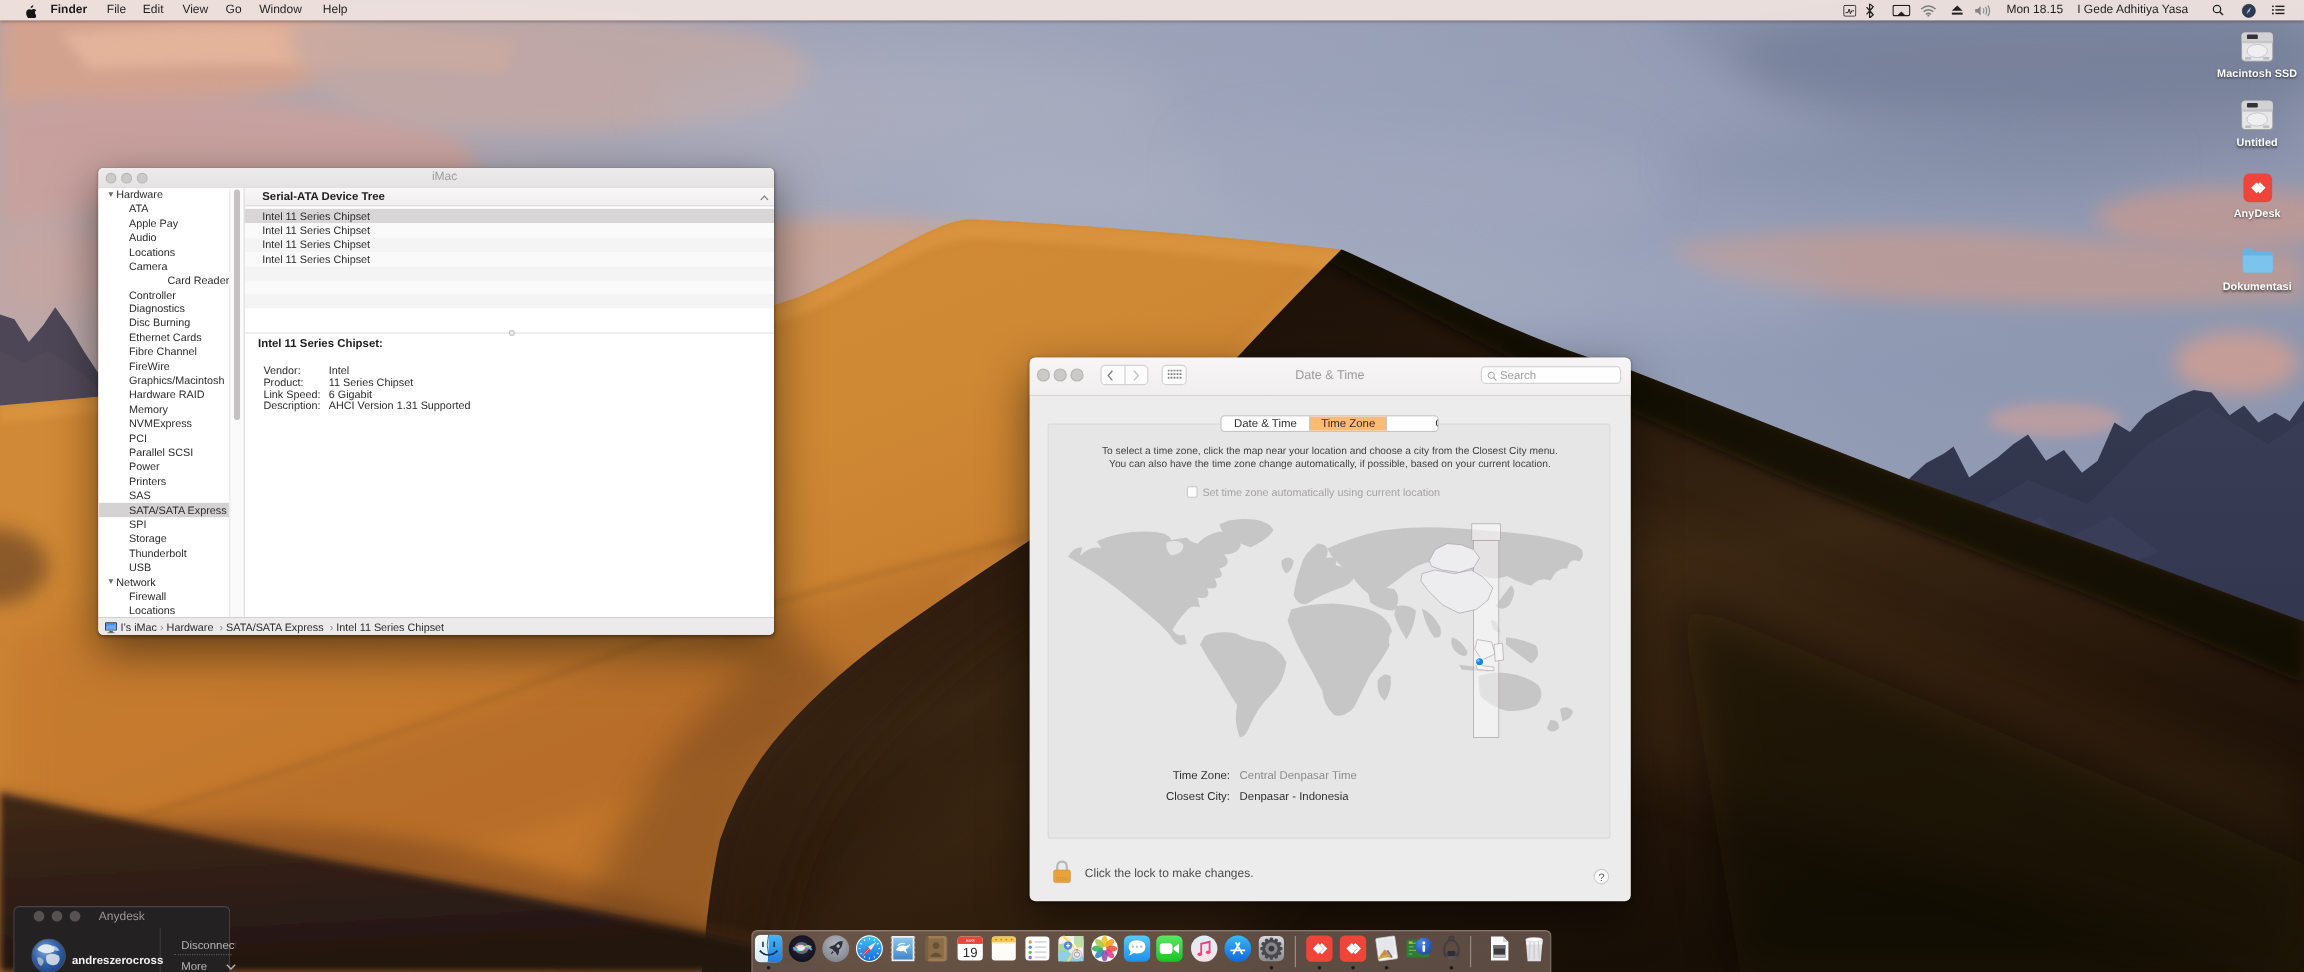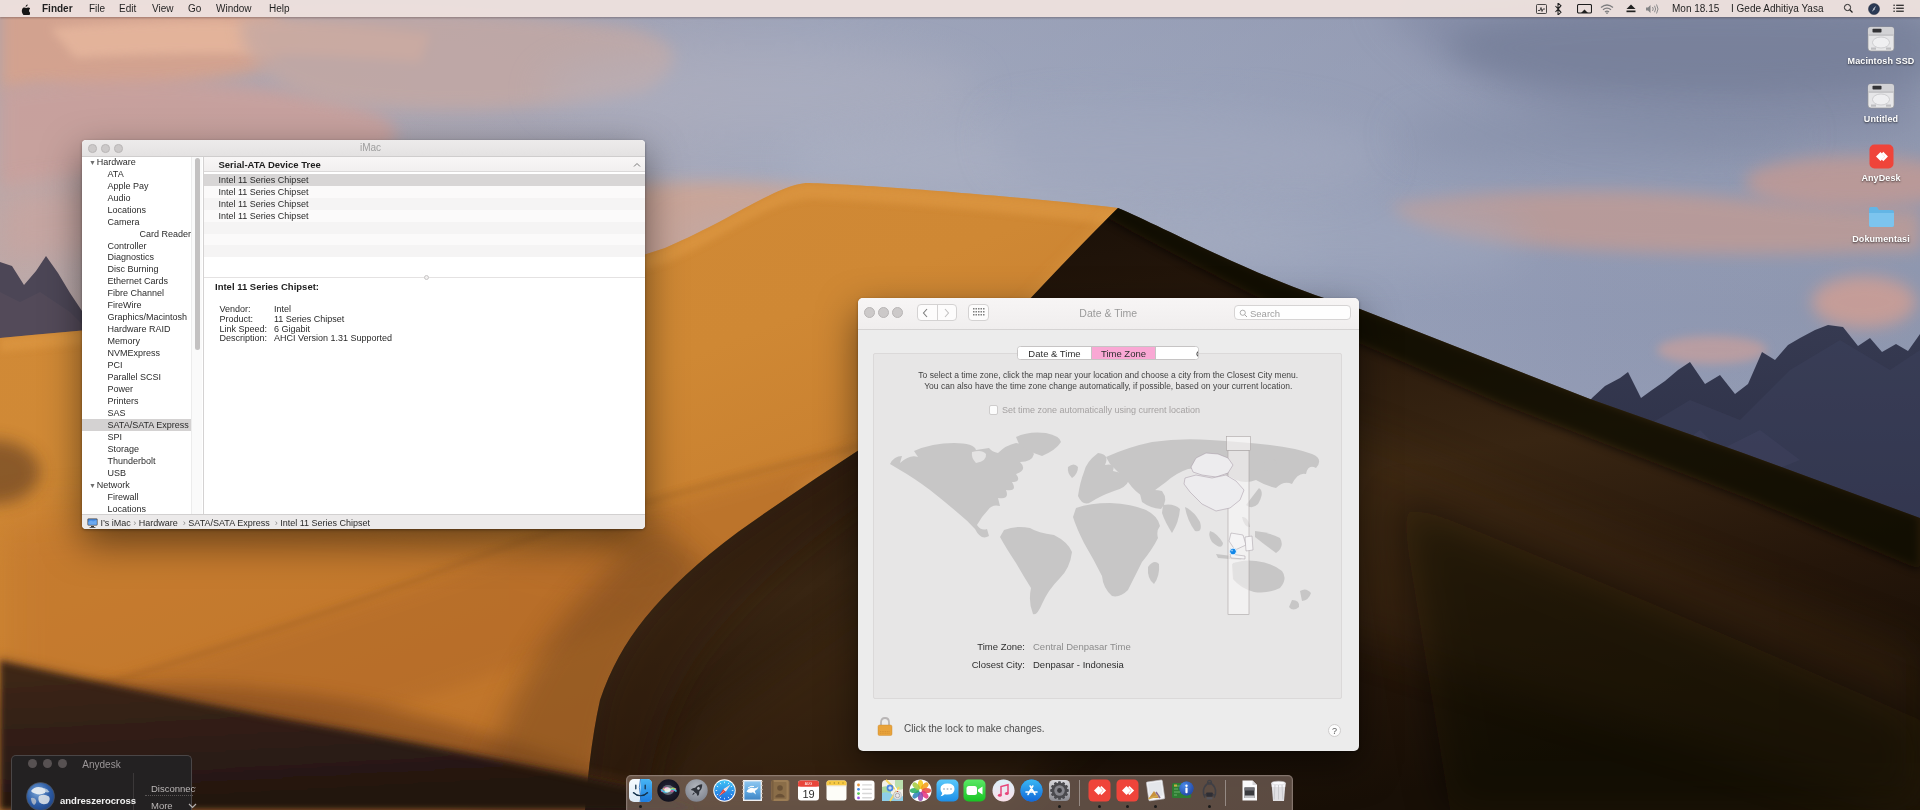--- a/index.html
+++ b/index.html
@@ -325,21 +325,21 @@
     <svg style="position:absolute;left:4px;top:3px" width="9" height="9" viewBox="0 0 18 18">
           <circle cx="7.5" cy="7.5" r="5.2" fill="none" stroke="#9a9a9a" stroke-width="1.6"></circle>
           <path d="M11.5,11.5 L16,16" stroke="#9a9a9a" stroke-width="1.8"></path>
         </svg>
     <span style="position:absolute;left:15px;top:1.5px;color:#9e9e9e;font-size:9.5px;">Search</span>
   </div>
  </div>
  <div style="position:absolute;left:15px;top:54.5px;width:469px;height:346px;background:#e7e6e6;border:1px solid #dbd9d9;border-radius:2px;"></div>
  <div style="position:absolute;left:159px;top:47.5px;height:14.5px;display:flex;border:1px solid #c6c4c4;border-radius:3.5px;overflow:hidden;background:#fff;">
    <div style="width:73px;line-height:14.5px;text-align:center;font-size:9.5px;background:#fff;">Date &amp; Time</div>
-   <div style="width:65px;line-height:14.5px;text-align:center;font-size:9.5px;background:#f9a8d4;border-left:1px solid #c6c4c4;border-right:1px solid #c6c4c4;">Time Zone</div>
+   <div style="width:65px;line-height:14.5px;text-align:center;font-size:9.5px;background:#fdba74;border-left:1px solid #c6c4c4;border-right:1px solid #c6c4c4;">Time Zone</div>
    <div style="width:42px;line-height:14.5px;text-align:center;font-size:9.5px;background:#fff;padding-left:40px;">Clock</div>
  </div>
  <div style="position:absolute;left:0;top:72px;width:100%;text-align:center;font-size:8.5px;color:#434343;">To select a time zone, click the map near your location and choose a city from the Closest City menu.</div>
  <div style="position:absolute;left:0;top:82.5px;width:100%;text-align:center;font-size:8.5px;color:#434343;">You can also have the time zone change automatically, if possible, based on your current location.</div>
  <div style="position:absolute;left:130.5px;top:107px;width:9.5px;height:9.5px;background:#fcfcfc;border:1px solid #cecccc;border-radius:2px;"></div>
  <div style="position:absolute;left:144px;top:107px;font-size:9px;color:#a5a2a2;text-align:center;">Set time zone automatically using current location</div>
  <svg style="position:absolute;left:30px;top:132px" width="440" height="190" viewBox="0 0 440 190">
 <g fill="#c7c6c6">
  <path d="M2,34 Q6,26 14,26 L12,33 Q22,24 30,27 L26,21 Q44,13 66,13 Q86,13 88,20 L101,18 Q104,22 110,23 Q118,15 128,13 Q140,14 146,24 Q144,32 132,32 Q140,40 128,44 Q134,52 124,52 Q130,62 118,60 Q122,70 110,68 L112,76 Q104,74 100,80 Q94,86 89,95 Q93,101 99,99 L101,106 Q93,111 87,99 Q80,91 70,83 Q56,71 42,60 Q26,48 12,40 Z"></path>
  <path d="M84,22 Q94,19 98,24 Q99,31 88,33 Q83,28 84,22 Z" fill="#e4e3e3"></path>

